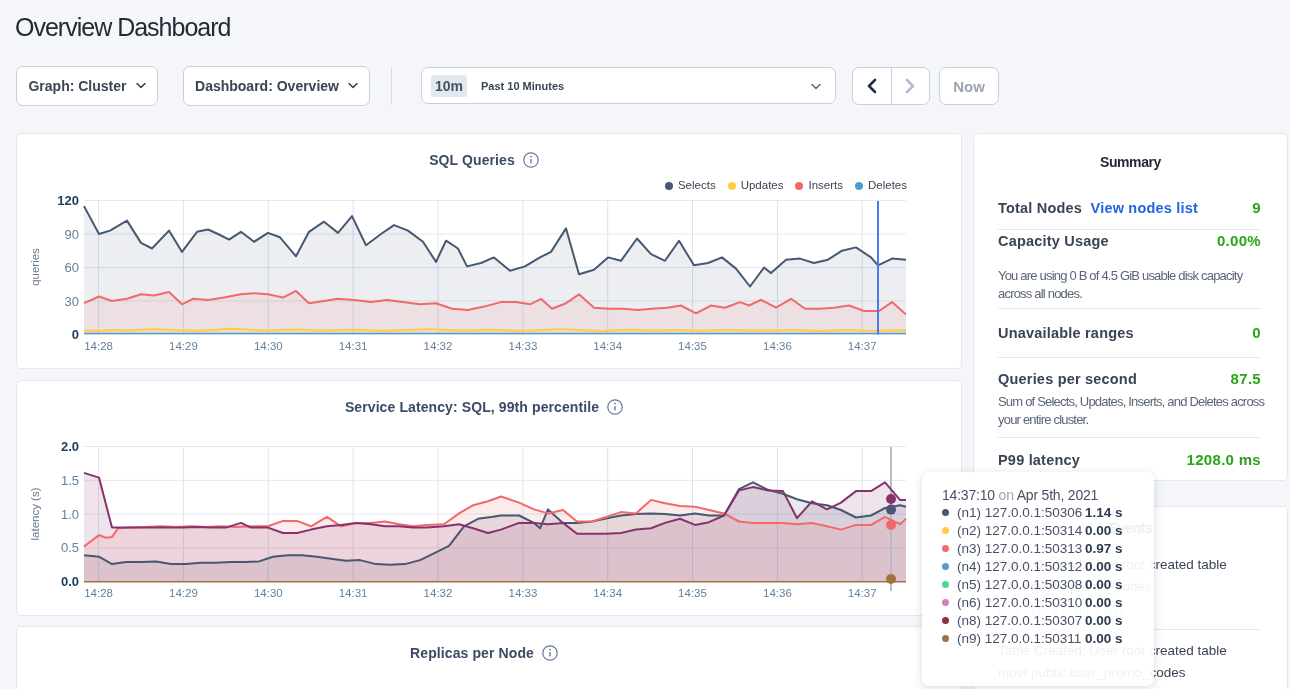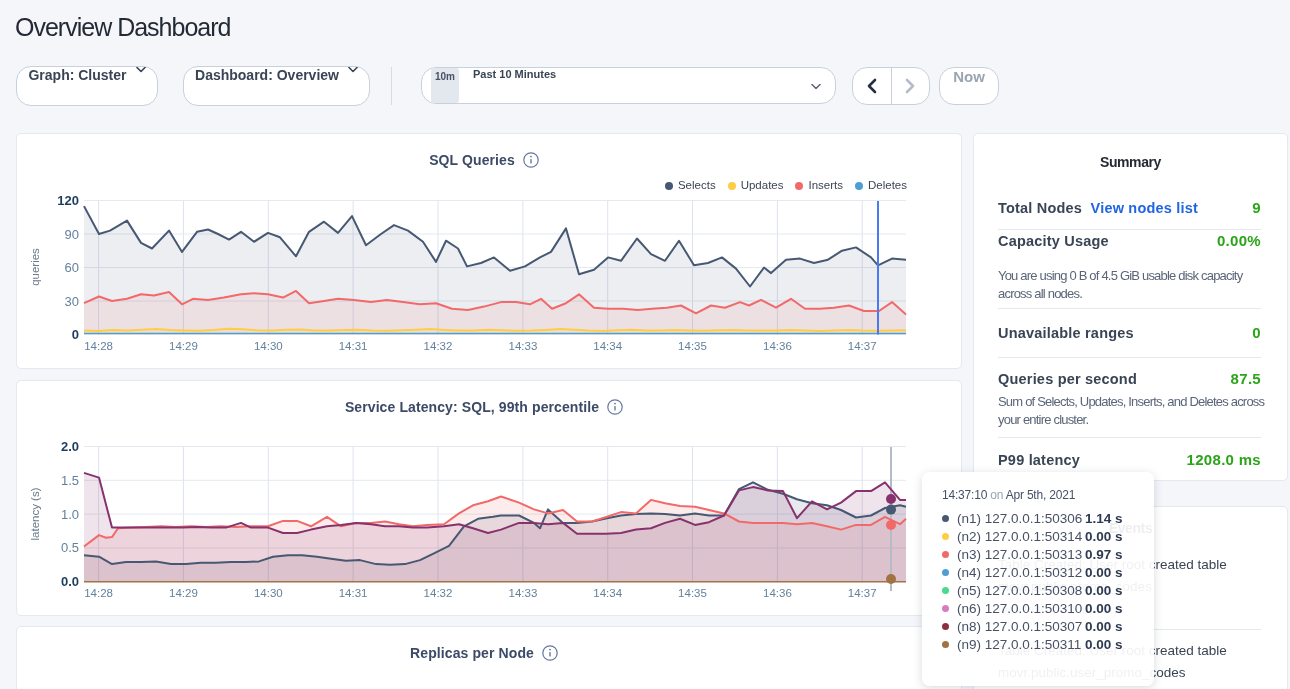--- a/index.html
+++ b/index.html
@@ -1,52 +1,52 @@
 <!DOCTYPE html>
 <html><head><meta charset="utf-8"><title>Overview Dashboard</title>
 <style>
 * { margin:0; padding:0; box-sizing:border-box; }
 html,body { width:1290px; height:689px; background:#f4f6fa; font-family:"Liberation Sans",sans-serif; overflow:hidden; }
 .page { position:relative; width:1290px; height:689px; }
 h1 { position:absolute; left:15px; top:13px; font-size:25px; font-weight:400; color:#242a35; letter-spacing:-1px; }
-.btn { position:absolute; background:#fff; border:1px solid #c8d0dc; border-radius:15px; font-size:14px; font-weight:bold; color:#394455; display:flex; justify-content:center; }
+.btn { position:absolute; background:#fff; border:1px solid #c8d0dc; border-radius:7px; font-size:14px; font-weight:bold; color:#394455; display:flex; align-items:center; justify-content:center; }
 .vdiv { position:absolute; left:391px; top:67px; width:1px; height:38px; background:#d6dbe4; }
 .card { position:absolute; background:#fff; border:1px solid #e4e8ef; border-radius:5px; }
 .ctitle { position:absolute; left:-5px; width:100%; text-align:center; font-size:14px; font-weight:bold; color:#3b4a66; letter-spacing:0.1px; }
 .legend { position:absolute; right:54px; top:45px; font-size:11.5px; color:#3c4554; display:flex; gap:12px; align-items:center; }
 .ldot { display:inline-block; width:8px; height:8px; border-radius:50%; margin-right:5px; vertical-align:-0.5px; }
 .srow { position:absolute; left:24px; right:26px; display:flex; justify-content:space-between; align-items:baseline; }
 .slabel { font-size:14.5px; font-weight:bold; color:#394455; letter-spacing:0.2px; }
 .sval { font-size:15px; font-weight:bold; color:#2aa418; letter-spacing:0.3px; }
 .ssub { position:absolute; left:24px; width:280px; font-size:13px; letter-spacing:-0.8px; color:#5a6578; line-height:17.7px; }
 .sdiv { position:absolute; left:24px; right:26px; height:1px; background:#e4e8ef; }
 .erow { position:absolute; left:24px; width:234px; font-size:13.5px; color:#394455; line-height:22px; }
 .ets { position:absolute; left:24px; font-size:12.5px; color:#9aa5b4; }
 .tooltip { position:absolute; left:922px; top:472px; width:232px; height:214px; background:rgba(255,255,255,0.92); border-radius:8px; box-shadow:0 2px 10px rgba(40,50,70,0.18); z-index:20; padding:16px 0 0 20px; }
-.ttitle { font-size:12px; letter-spacing:-0.2px; color:#475065; line-height:15px; margin-bottom:6px; }
+.ttitle { font-size:14px; letter-spacing:-0.2px; color:#475065; line-height:15px; }
 .ttitle .on { color:#9aa5b4; }
 .trow { display:flex; align-items:center; height:18px; font-size:13.5px; color:#475065; white-space:nowrap; }
 .tdot { width:7px; height:7px; border-radius:50%; margin-right:8px; flex:none; }
 .taddr { width:128px; flex:none; white-space:nowrap; }
 .tval { font-weight:bold; color:#2c3a52; }
 </style></head>
 <body>
 <div class="page">
 <h1>Overview Dashboard</h1>
 
 <div class="btn" style="left:16px; top:66px; width:142px; height:40px;">Graph:&nbsp;Cluster<svg width="10" height="6" viewBox="0 0 10 6" style="margin-left:9px;vertical-align:2px">
         <path d="M1,0.5 L5,4.5 L9,0.5" fill="none" stroke="#394455" stroke-width="1.6" stroke-linecap="round" stroke-linejoin="round"></path>
       </svg></div>
 <div class="btn" style="left:183px; top:66px; width:187px; height:40px;">Dashboard:&nbsp;Overview<svg width="10" height="6" viewBox="0 0 10 6" style="margin-left:9px;vertical-align:2px">
         <path d="M1,0.5 L5,4.5 L9,0.5" fill="none" stroke="#394455" stroke-width="1.6" stroke-linecap="round" stroke-linejoin="round"></path>
       </svg></div>
 <div class="vdiv"></div>
 
 <div class="btn" style="left:421px; top:67px; width:415px; height:37px; justify-content:flex-start; padding-left:9px;">
-  <span style="background:#e3e7ee; border-radius:3px; font-size:10px; font-weight:bold; color:#475065; padding:3px 4px;">10m</span>
+  <span style="background:#e3e7ee; border-radius:3px; font-size:14px; font-weight:bold; color:#475065; padding:3px 4px;">10m</span>
   <span style="margin-left:14px; font-size:11px;">Past 10 Minutes</span>
   <svg width="10" height="6" viewBox="0 0 10 6" style="position:absolute; right:14px; top:16px;">
         <path d="M1,0.5 L5,4.5 L9,0.5" fill="none" stroke="#5a6578" stroke-width="1.5" stroke-linecap="round" stroke-linejoin="round"></path>
       </svg>
 </div>
 
 <div class="btn" style="left:852px; top:67px; width:78px; height:38px; padding:0;">
   <div style="flex:1; height:100%; display:flex; align-items:center; justify-content:center; border-right:1px solid #c8d0dc;">
     <svg width="11" height="16" viewBox="0 0 11 16">
           <path d="M9,2 L3,8 L9,14" fill="none" stroke="#242e42" stroke-width="2.6" stroke-linecap="round" stroke-linejoin="round"></path>

